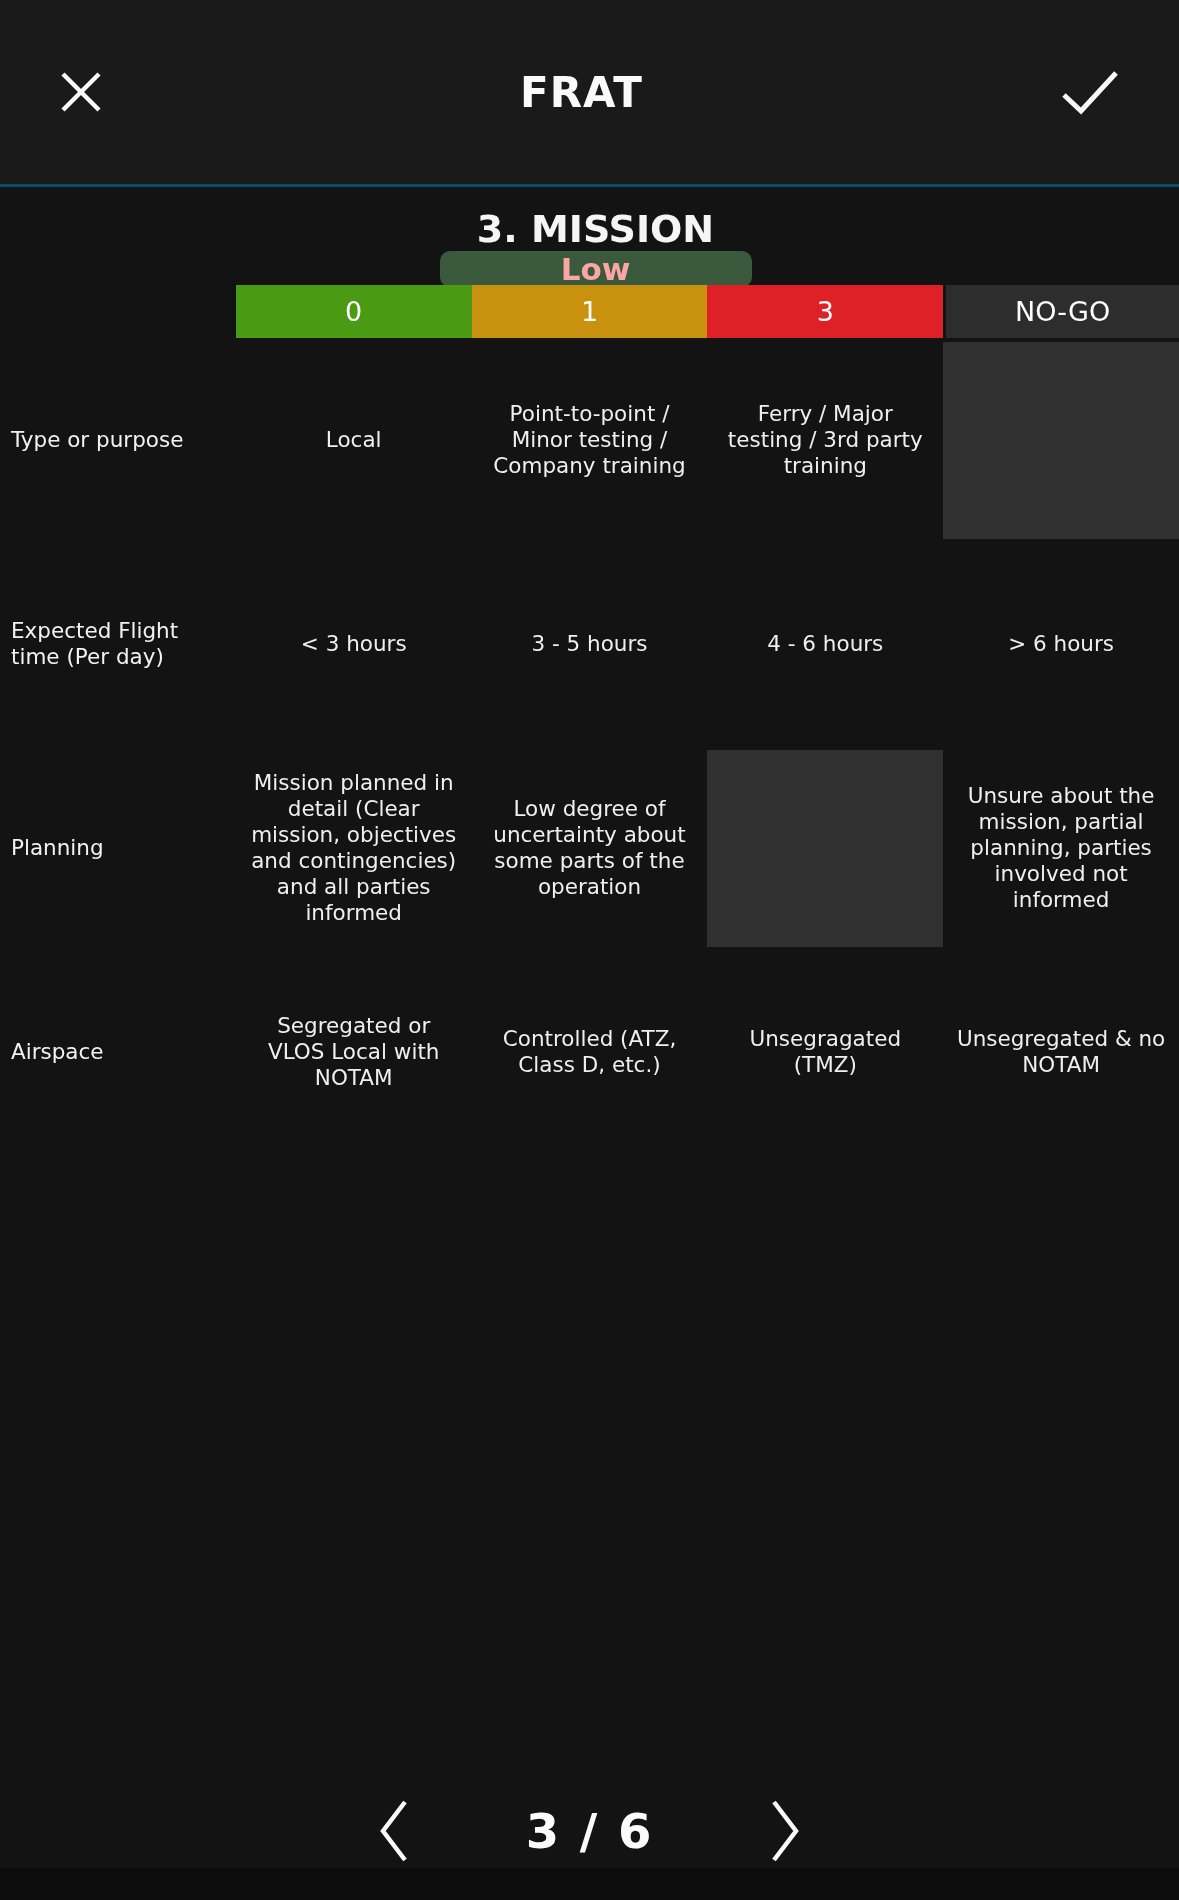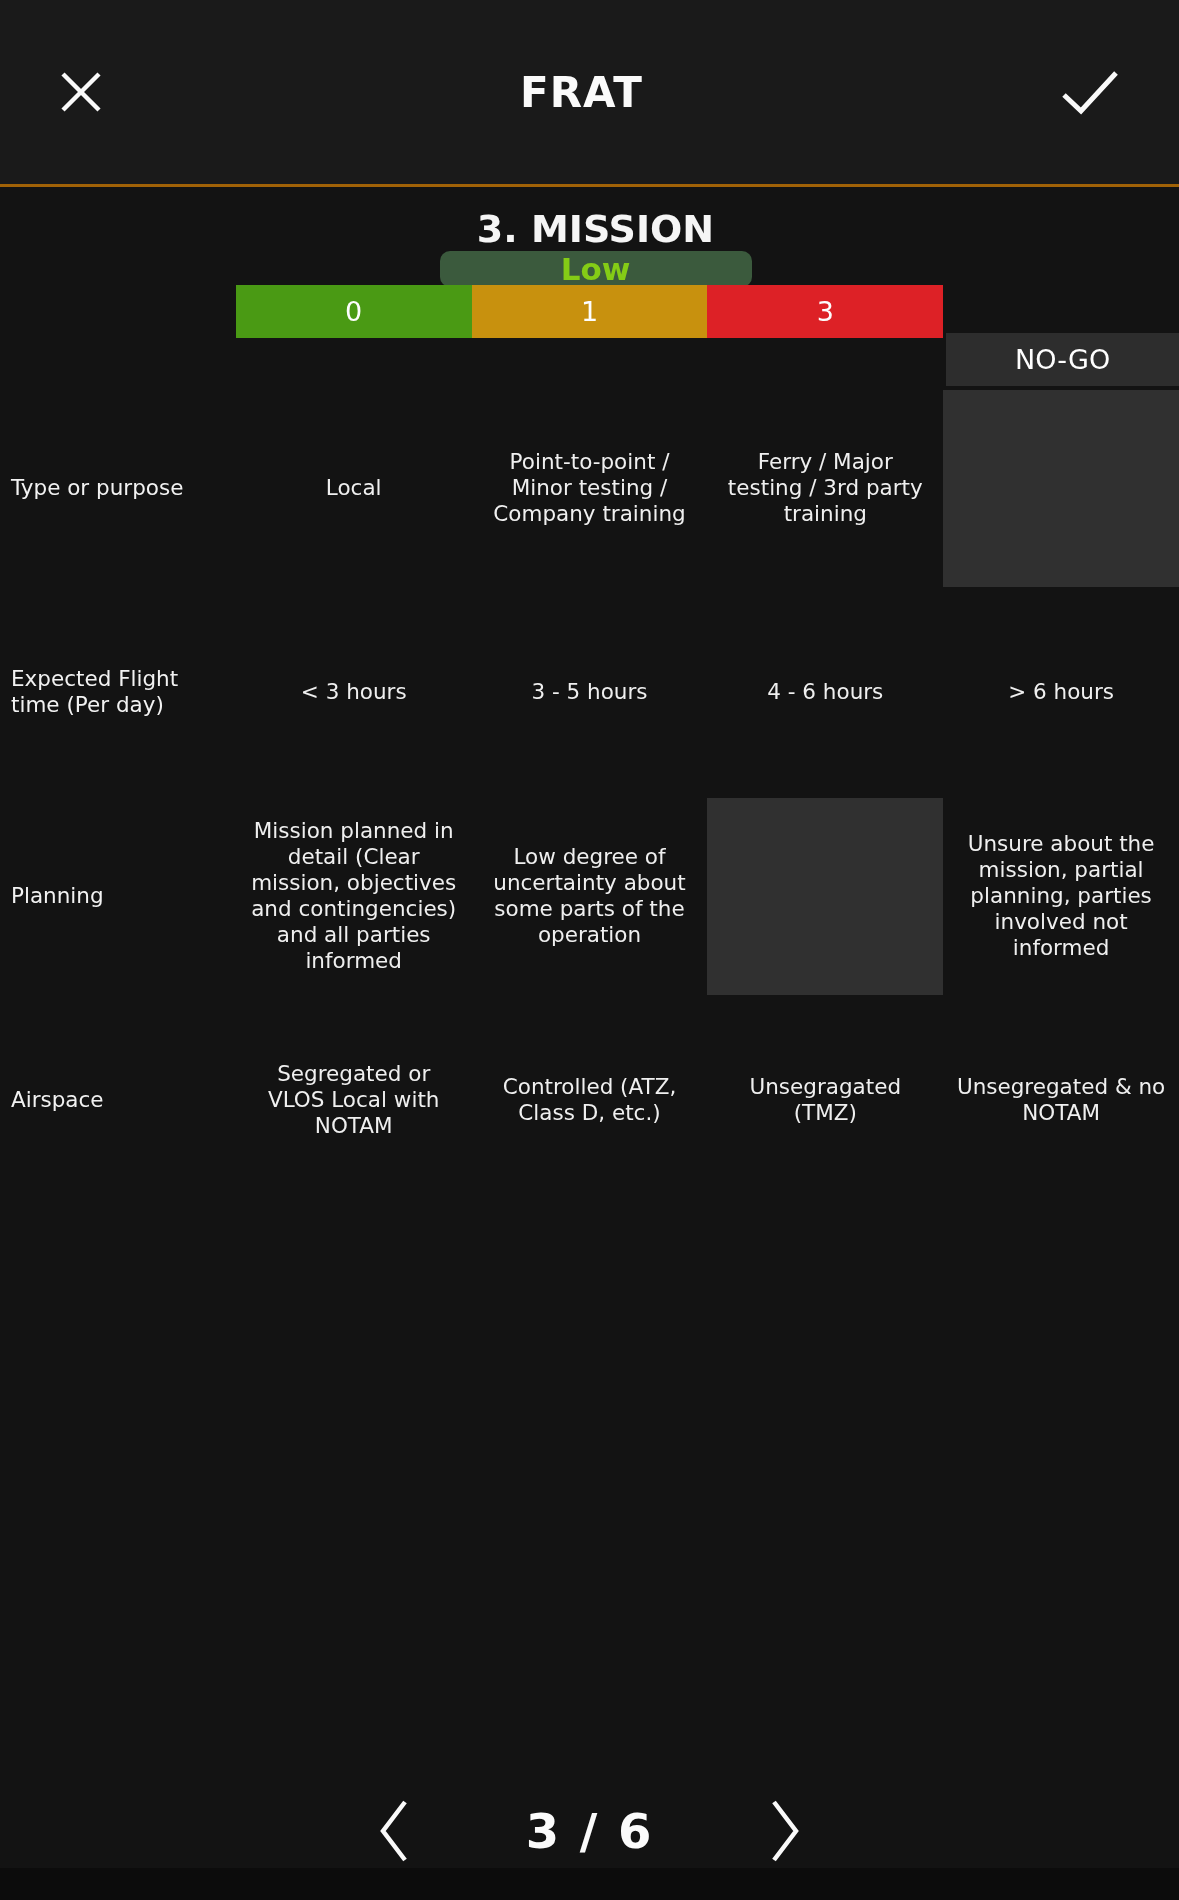--- a/index.html
+++ b/index.html
@@ -8,21 +8,21 @@
     width:1179px;height:1900px;
     background:#131313;
     font-family:"DejaVu Sans","Liberation Sans",sans-serif;
     color:#f0f0f0;
     overflow:hidden;
   }
   
   .appbar{
     height:187px;
     background:#1a1a1a;
-    border-bottom:3px solid #a16207;
+    border-bottom:3px solid #0c4a6e;
     display:flex;align-items:center;justify-content:space-between;
     padding:0 58px;box-sizing:border-box;
   }
   .appbar-title{
     font-size:42px;font-weight:700;letter-spacing:1px;color:#fafafa;
   }
   .iconbtn{background:none;border:none;padding:0;cursor:pointer;display:flex;align-items:center;}
   .iconbtn svg{display:block;}
   
   .section-row{
@@ -83,30 +83,30 @@
       <span>
         <svg width="62" height="48" viewBox="0 0 62 48">
           <polyline points="5,27 22,43 57,5" fill="none" stroke="#fafafa" stroke-width="5"></polyline>
         </svg>
       </span>
     </button>
   </div>
 
   <div class="section-row">
     <div class="section-title">3. MISSION</div>
-    <div class="risk-badge" style="background: rgb(59, 90, 61); color: #84cc16;">Low</div>
+    <div class="risk-badge" style="background: rgb(59, 90, 61); color: #fca5a5;">Low</div>
   </div>
 
   <div class="risk-table">
 
     <div class="hcell empty"></div>
     <div class="hcell" style="background: rgb(74, 154, 20);">0</div>
     <div class="hcell" style="background: rgb(200, 145, 14);">1</div>
     <div class="hcell" style="background: rgb(221, 33, 38);">3</div>
-    <div class="hcell nogo" style="background: rgb(45, 45, 45); margin-top: 48px;">NO-GO</div>
+    <div class="hcell nogo" style="background: rgb(45, 45, 45);">NO-GO</div>
 
     <div class="cell label">Type or purpose</div>
     <div class="cell">Local</div>
     <div class="cell">Point-to-point / Minor testing / Company training</div>
     <div class="cell">Ferry / Major testing / 3rd party training</div>
     <div class="cell selected" style="background: rgb(48, 48, 48);"></div>
 
     <div class="cell label">Expected Flight time (Per day)</div>
     <div class="cell">&lt; 3 hours</div>
     <div class="cell">3 - 5 hours</div>

